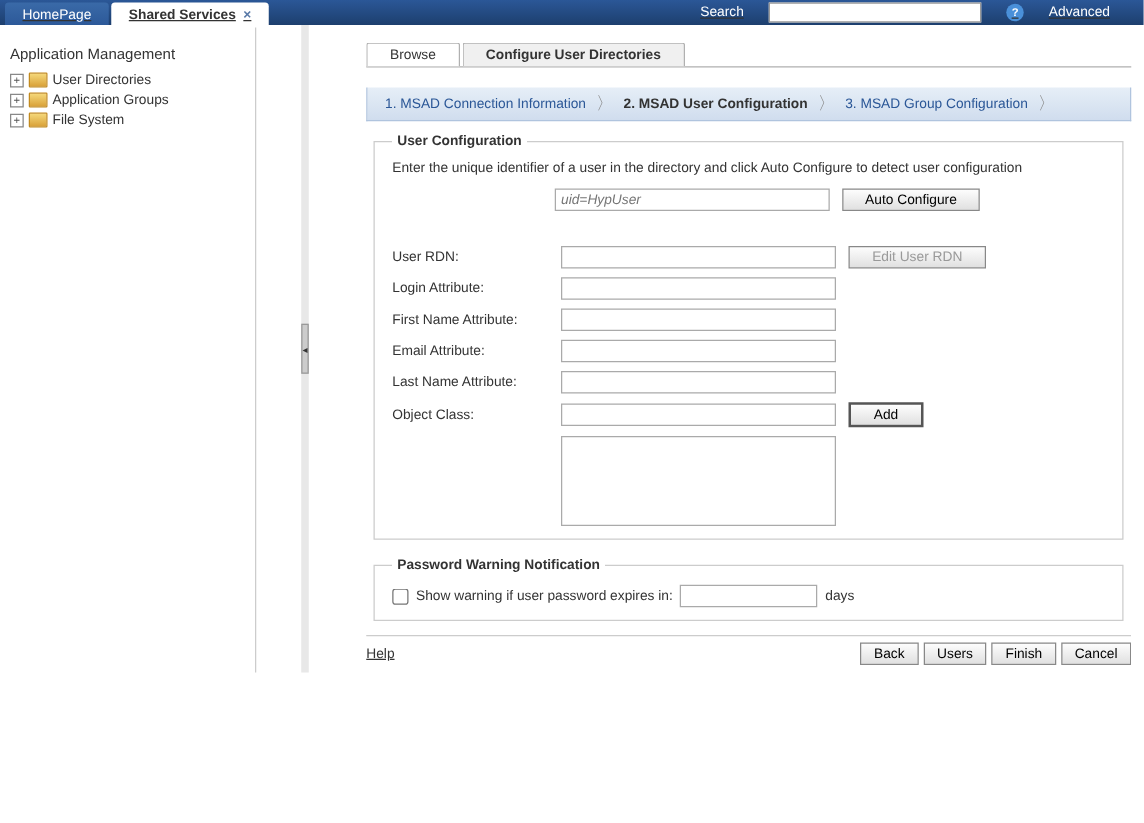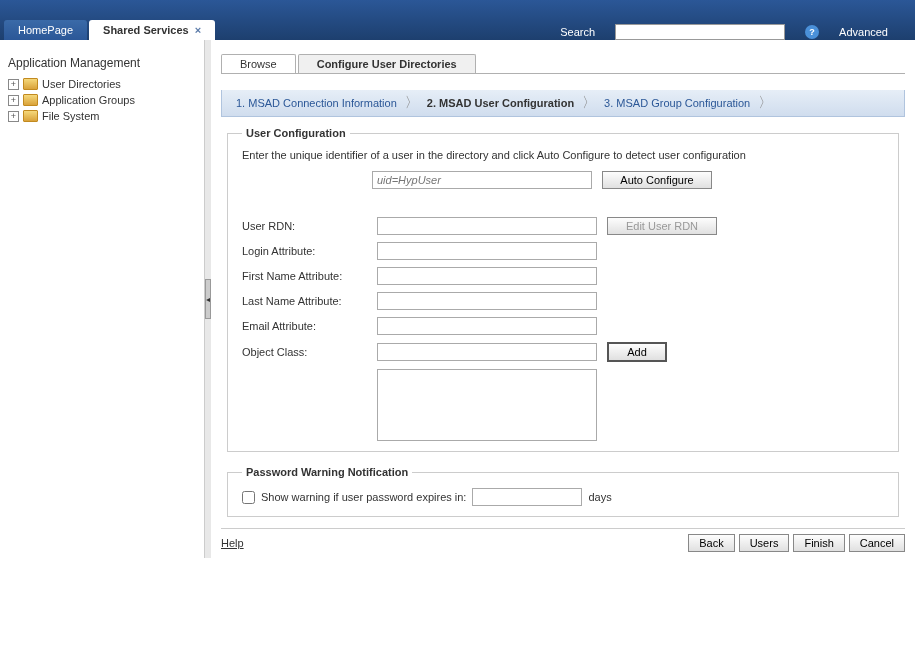--- a/index.html
+++ b/index.html
@@ -1,30 +1,30 @@
 <!DOCTYPE html>
 <html><head>
 <meta charset="utf-8">
 <style>
 * { box-sizing: border-box; margin: 0; padding: 0; }
 body { font-family: Tahoma, Arial, sans-serif; font-size: 11px; color: #333; background: #fff; width: 915px; height: 658px; overflow: hidden; }
 
 
-.topbar { height: 40px; background: linear-gradient(to bottom, #2b5797, #1d3f6e); display: flex; align-items: flex-end; }
+.topbar { height: 20px; background: linear-gradient(to bottom, #2b5797, #1d3f6e); display: flex; align-items: center; text-decoration: underline; }
 .tabs-top { display: flex; height: 24px; align-items: flex-end; padding-left: 4px; }
 .tab-top { padding: 4px 14px; font-size: 11px; border-top-left-radius: 3px; border-top-right-radius: 3px; margin-right: 2px; cursor: pointer; }
 .tab-top.inactive { background: linear-gradient(to bottom, #3a6aa8, #2b5797); color: #fff; }
 .tab-top.active { background: #fff; color: #333; font-weight: bold; position: relative; display: flex; align-items: center; gap: 6px; }
 .tab-close { color: #5a7aa8; font-weight: bold; cursor: pointer; }
 .search-area { margin-left: auto; display: flex; align-items: center; gap: 20px; padding-right: 27px; color: #fff; }
 .search-area input { width: 170px; height: 16px; border: 1px solid #999; font-size: 11px; padding: 0 2px; }
 .help-icon { width: 14px; height: 14px; border-radius: 50%; background: #4a90d9; color: #fff; display: inline-flex; align-items: center; justify-content: center; font-size: 9px; font-weight: bold; }
 
 
-.main { display: flex; height: 518px; }
+.main { display: flex; height: 518px; gap: 36px; }
 .sidebar { width: 205px; background: #fff; border-right: 1px solid #ccc; padding-top: 12px; }
 .sidebar-title { font-size: 12px; padding: 4px 8px 6px 8px; color: #333; }
 .tree { padding-left: 8px; }
 .tree-item { display: flex; align-items: center; gap: 4px; padding: 2px 0; cursor: pointer; }
 .tree-expand { width: 11px; height: 11px; border: 1px solid #888; display: inline-flex; align-items: center; justify-content: center; font-size: 9px; line-height: 1; color: #555; background: #fff; }
 .folder-icon { width: 15px; height: 12px; background: linear-gradient(to bottom, #f5d87a, #d9a23a); border: 1px solid #c28a1f; border-radius: 1px; }
 
 
 .splitter { width: 6px; background: #e8e8e8; position: relative; }
 .splitter-handle { position: absolute; left: 0; top: 50%; width: 6px; height: 40px; background: #ccc; border: 1px solid #999; transform: translateY(-50%); cursor: pointer; display: flex; align-items: center; justify-content: center; font-size: 8px; }
@@ -161,25 +161,25 @@
         </div>
         <div class="form-row">
           <label>Login Attribute:</label>
           <input type="text" style="">
         </div>
         <div class="form-row">
           <label>First Name Attribute:</label>
           <input type="text" style="">
         </div>
         <div class="form-row">
+          <label>Email Attribute:</label>
+          <input type="text" style="">
+        </div>
+        <div class="form-row">
           <label>Last Name Attribute:</label>
-          <input type="text" style="">
-        </div>
-        <div class="form-row">
-          <label>Email Attribute:</label>
           <input type="text" style="">
         </div>
         <div class="form-row">
           <label>Object Class:</label>
           <input type="text" style="">
           <button class="btn btn-add rowbtn">Add</button>
         </div>
         <div class="listbox"></div>
       </fieldset>
 

